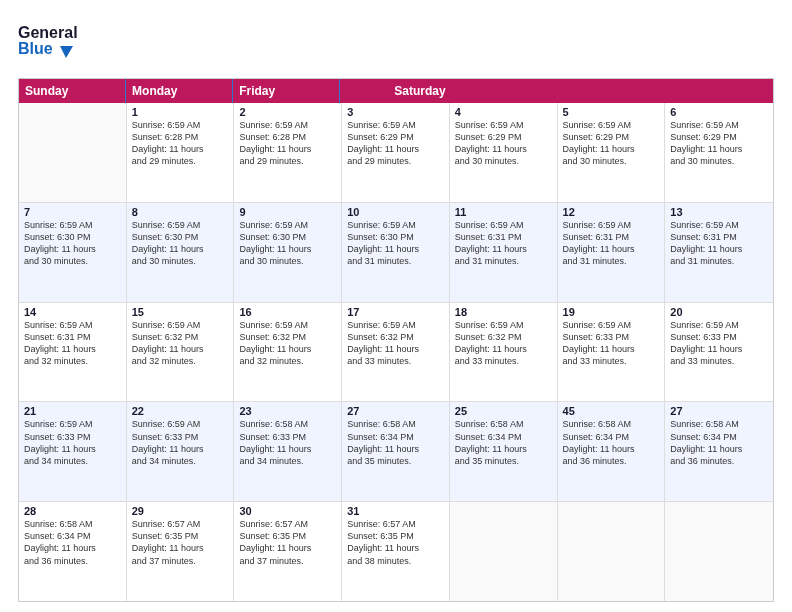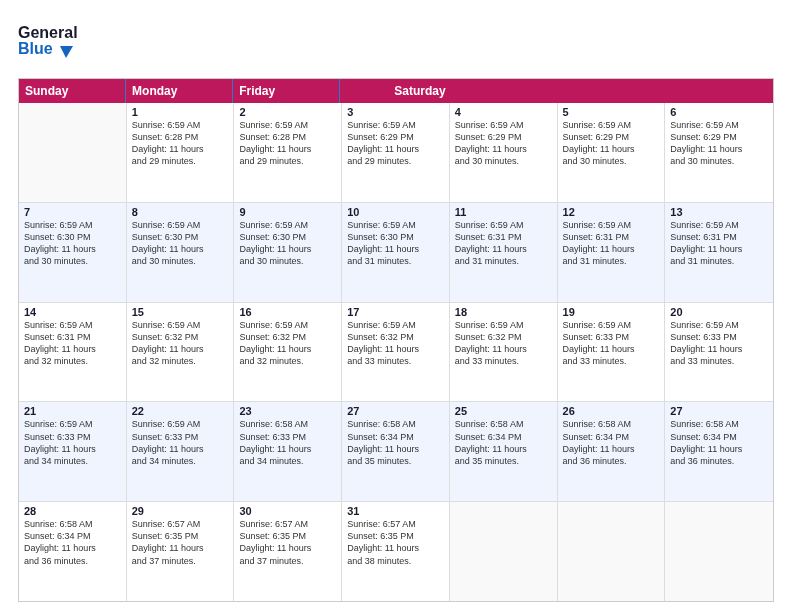--- a/index.html
+++ b/index.html
@@ -302,21 +302,21 @@
             <span class="cell-line">and 35 minutes.</span>
           </div>
           <div class="cal-cell alt-row">
             <span class="day-num">25</span>
             <span class="cell-line">Sunrise: 6:58 AM</span>
             <span class="cell-line">Sunset: 6:34 PM</span>
             <span class="cell-line">Daylight: 11 hours</span>
             <span class="cell-line">and 35 minutes.</span>
           </div>
           <div class="cal-cell alt-row">
-            <span class="day-num">26</span>
+            <span class="day-num">45</span>
             <span class="cell-line">Sunrise: 6:58 AM</span>
             <span class="cell-line">Sunset: 6:34 PM</span>
             <span class="cell-line">Daylight: 11 hours</span>
             <span class="cell-line">and 36 minutes.</span>
           </div>
           <div class="cal-cell alt-row">
             <span class="day-num">27</span>
             <span class="cell-line">Sunrise: 6:58 AM</span>
             <span class="cell-line">Sunset: 6:34 PM</span>
             <span class="cell-line">Daylight: 11 hours</span>

